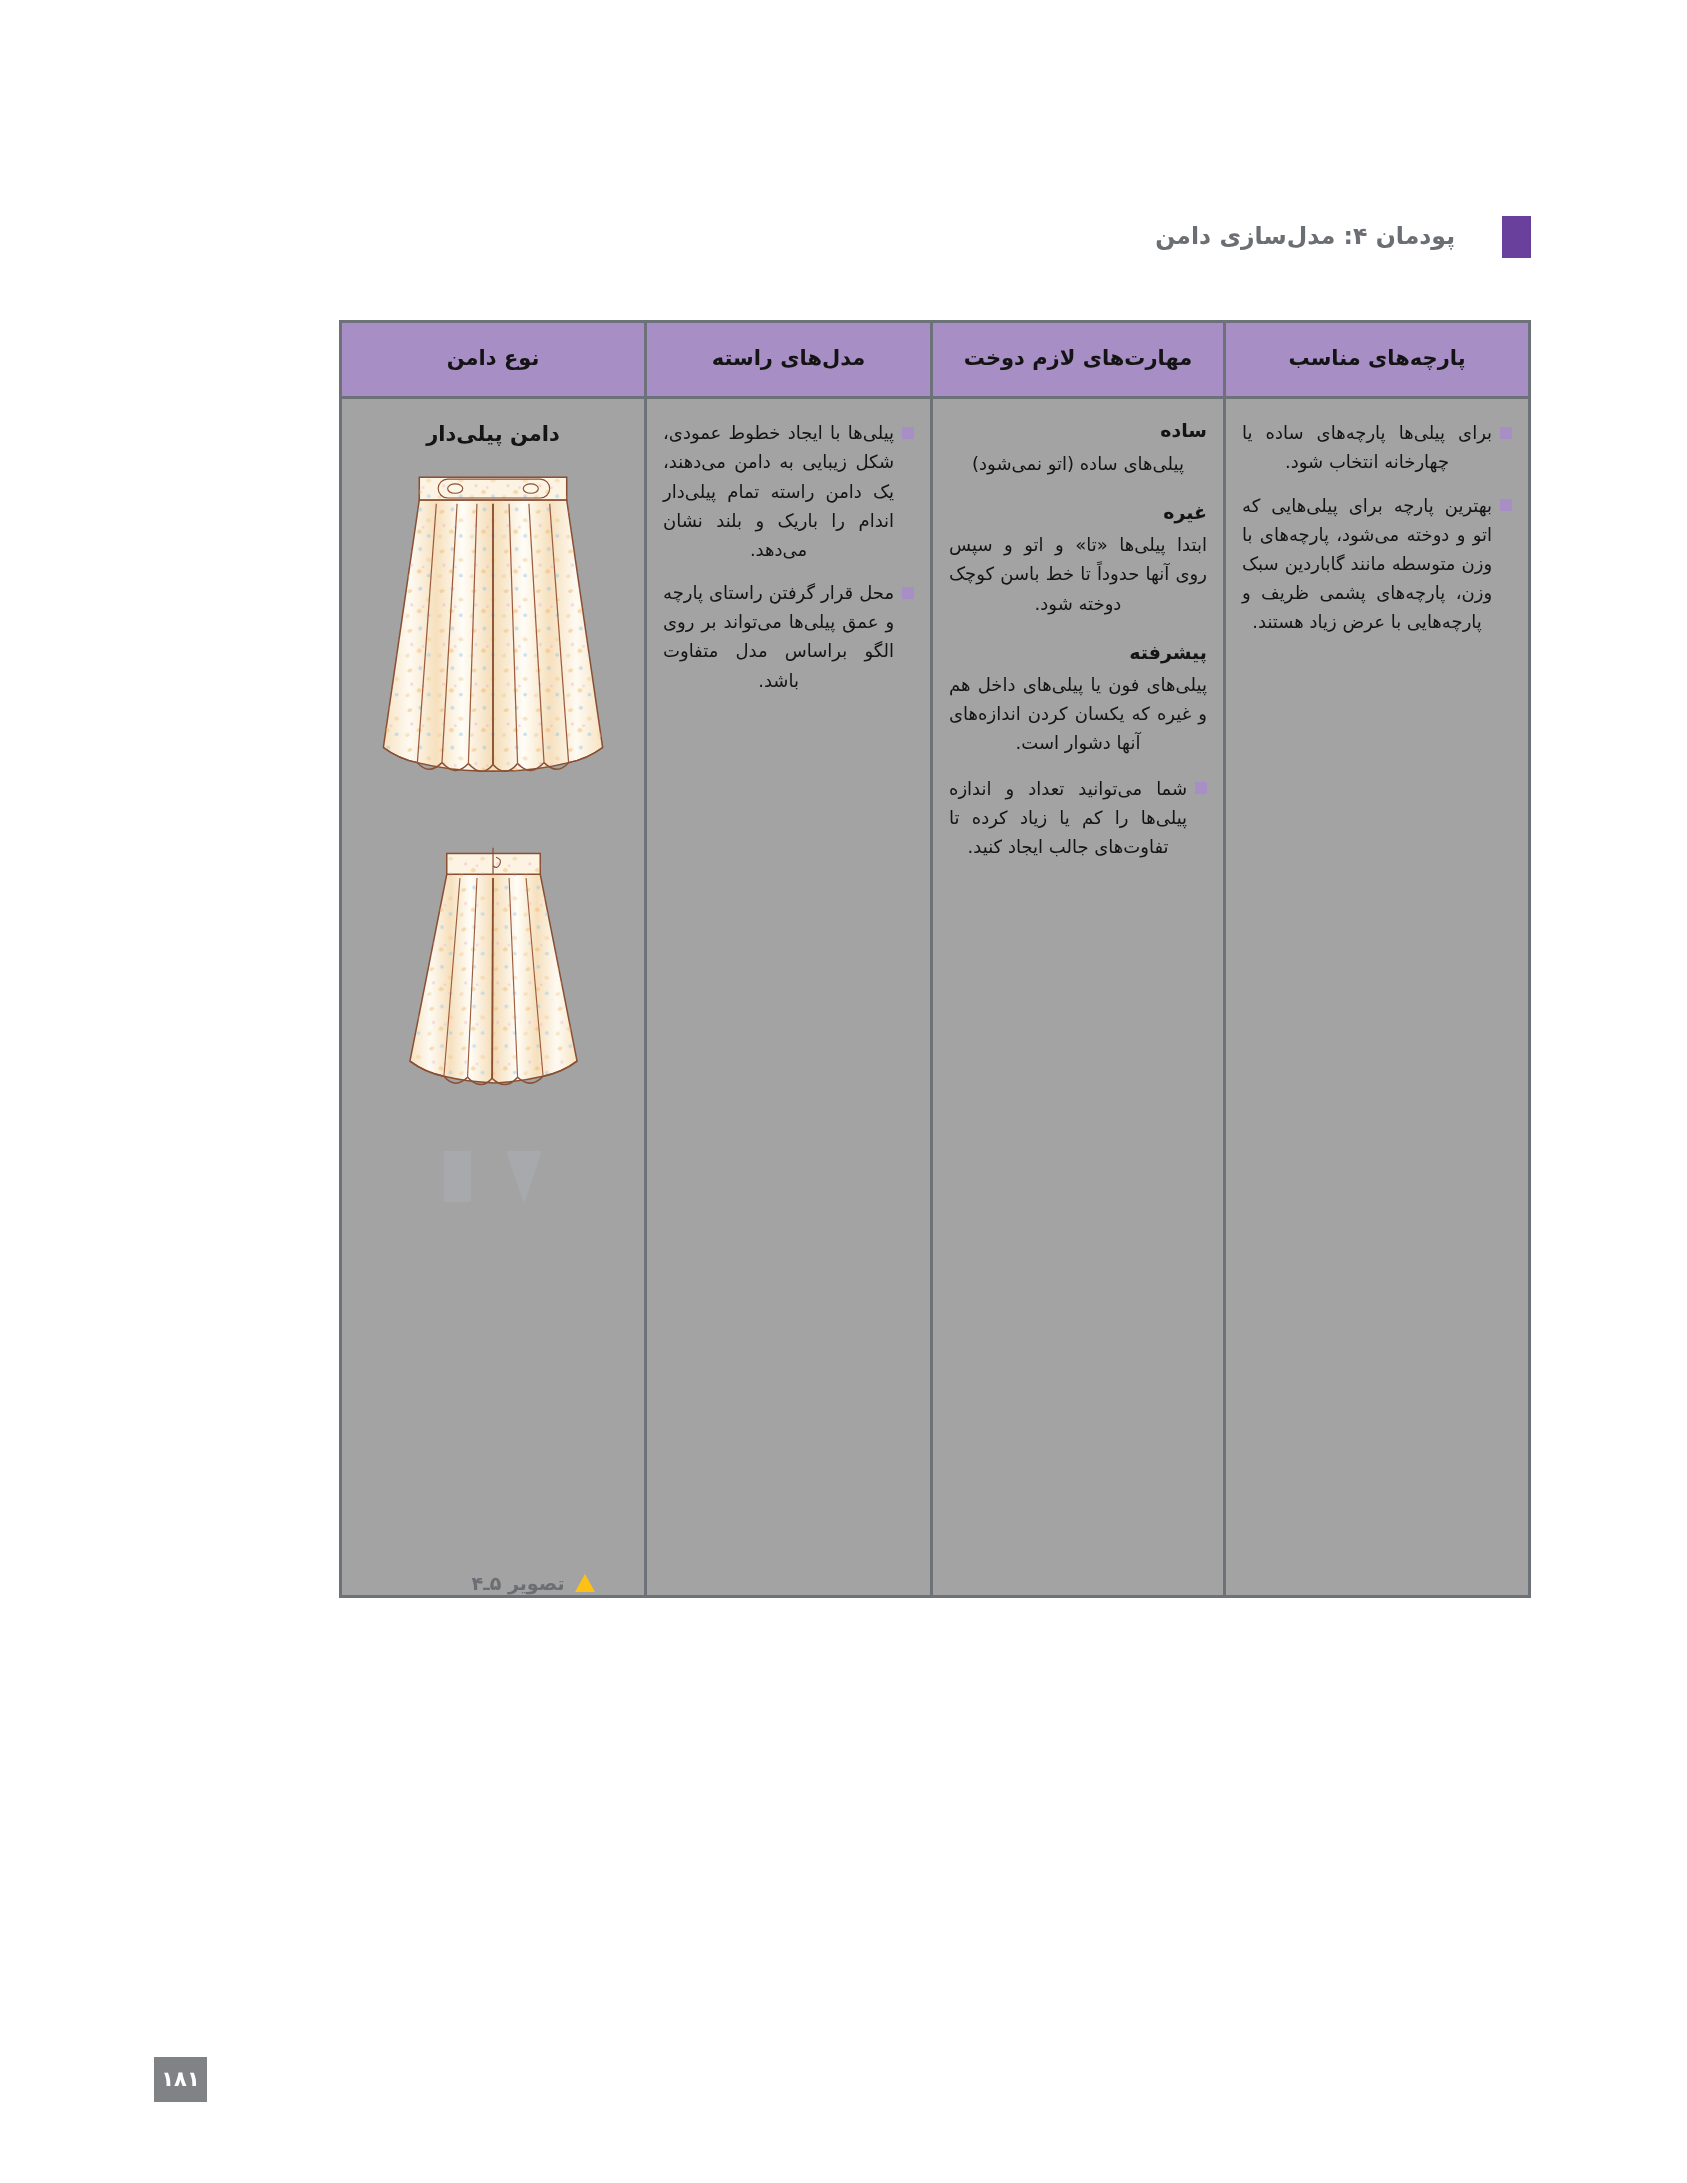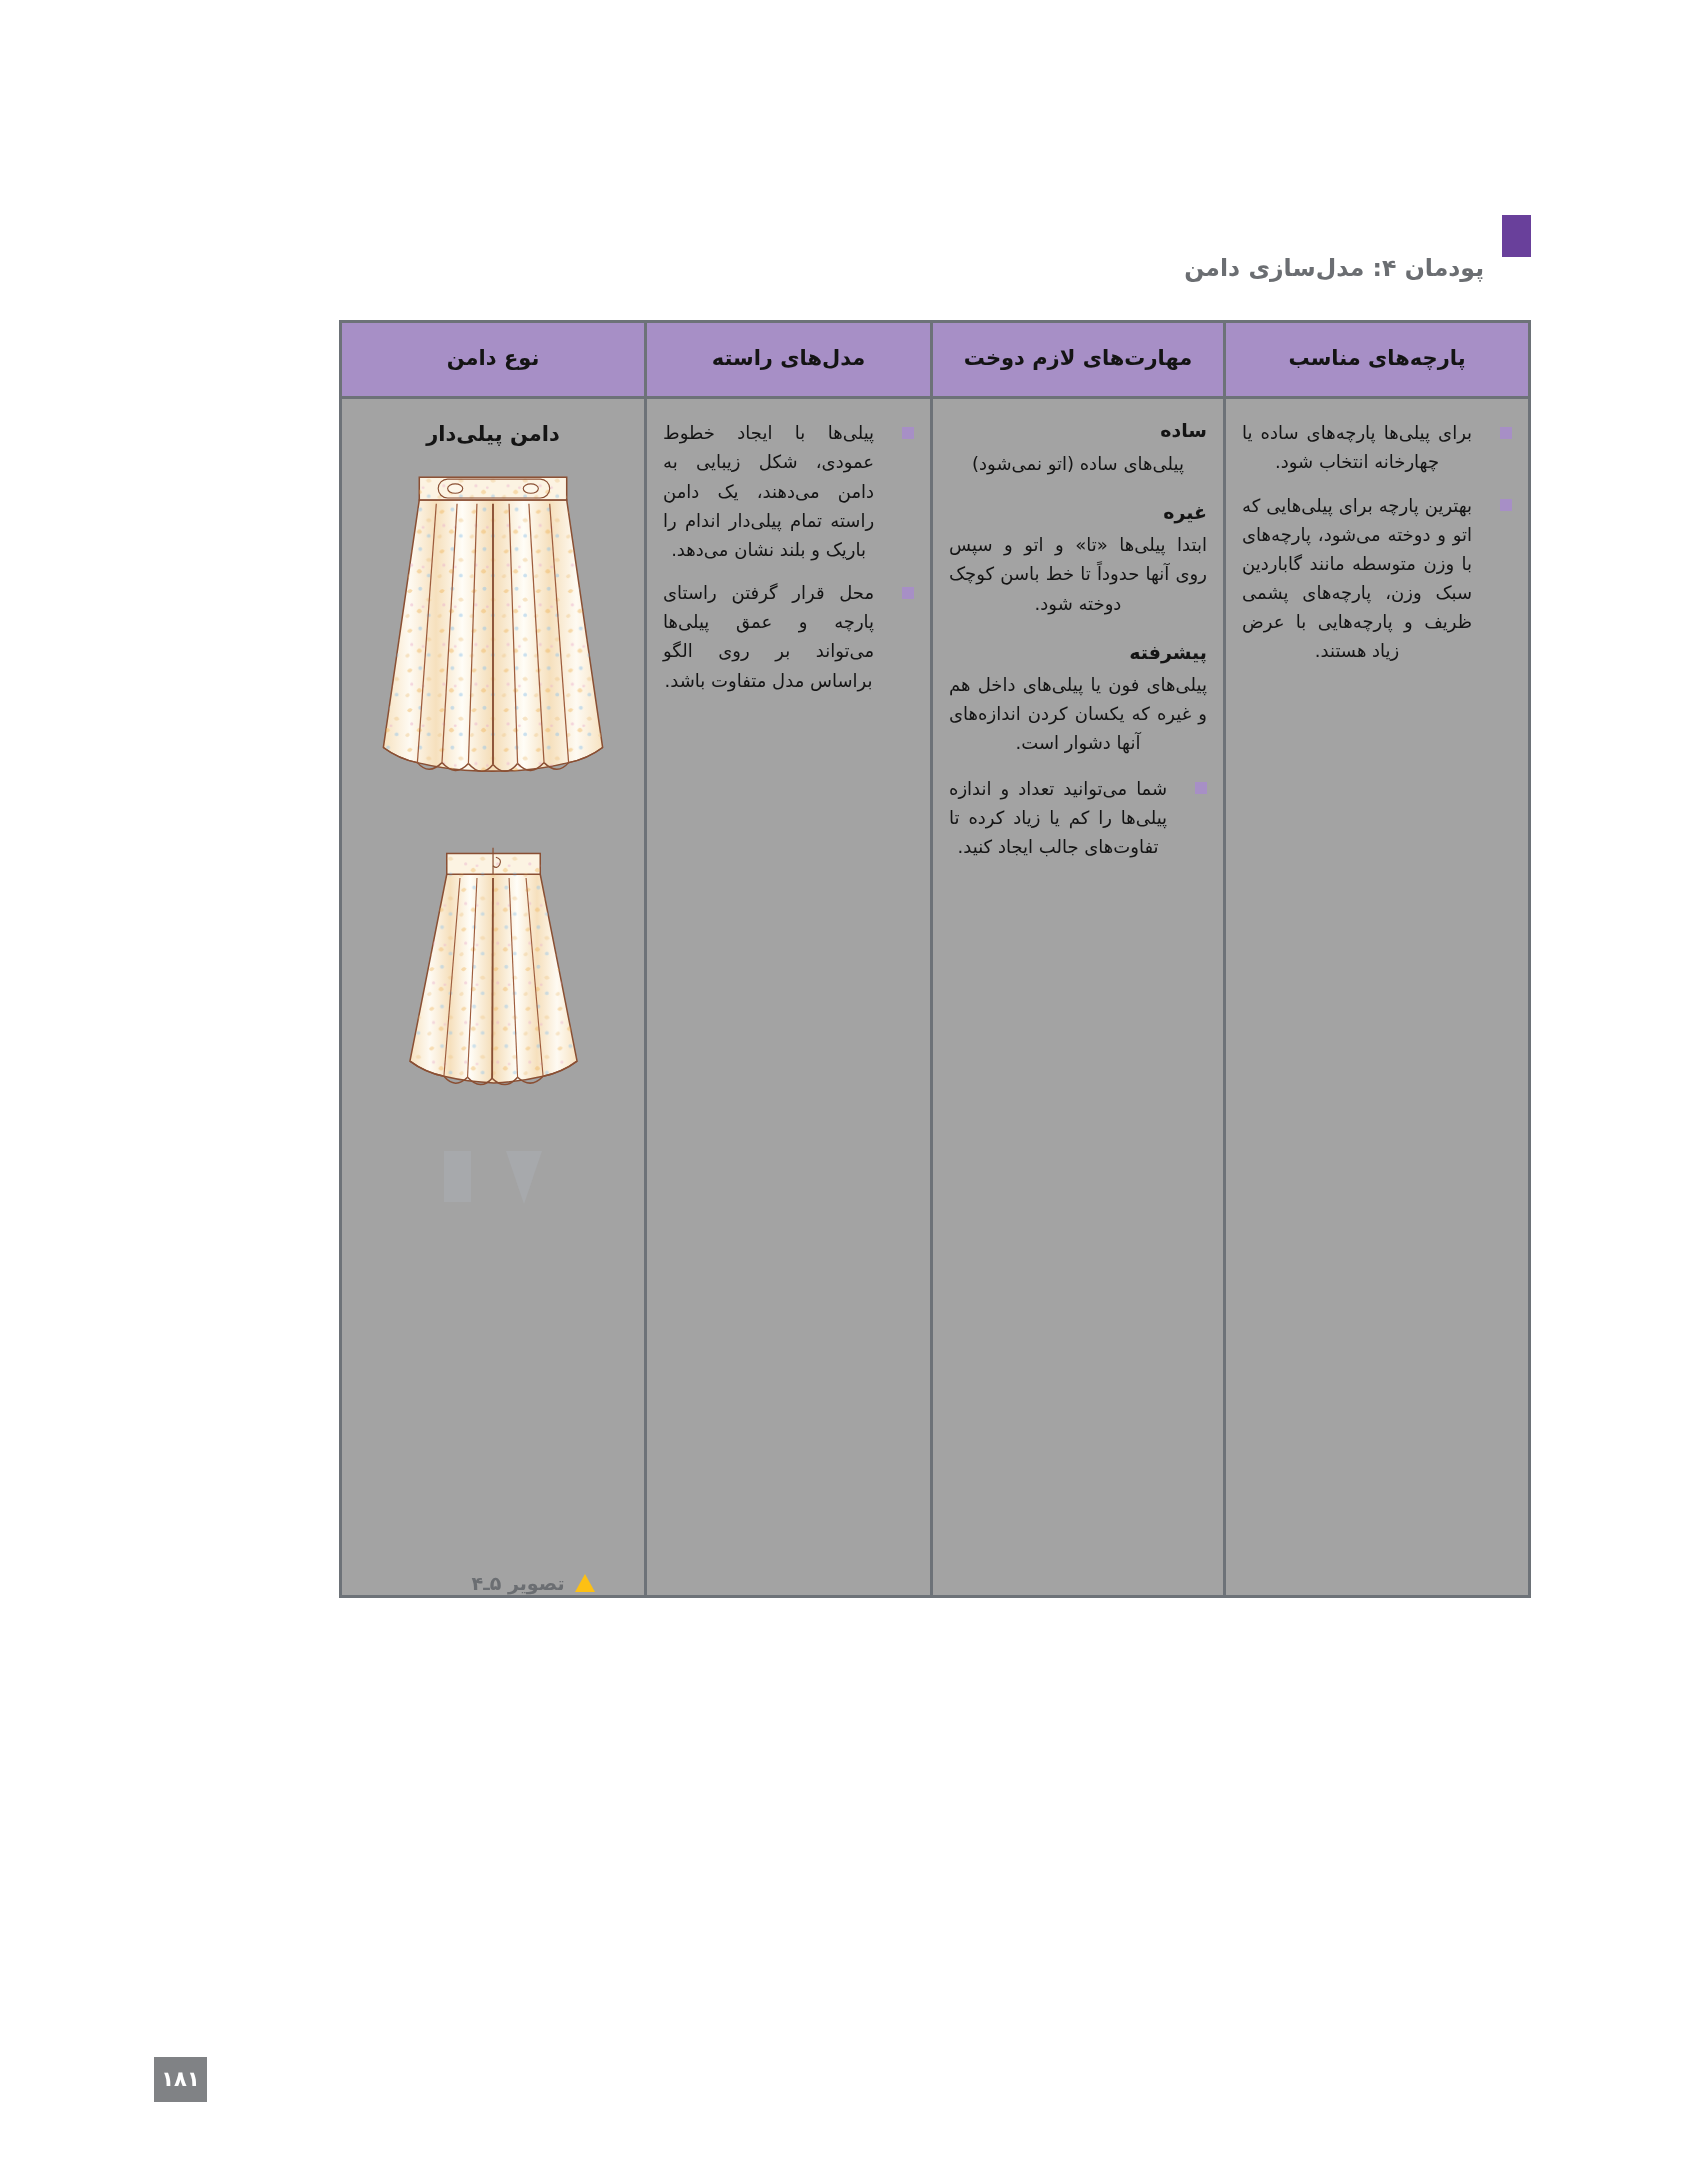--- a/index.html
+++ b/index.html
@@ -18,21 +18,22 @@
   }
 
   
   .page-header {
     position: absolute;
     top: 215px;
     right: 156px;
     left: 156px;
     height: 43px;
     display: flex;
-    flex-direction: column;
+    flex-direction: row;
+    align-items: center;
     justify-content: flex-start;
   }
   .header-mark {
     width: 29px;
     height: 42px;
     background: #69409B;
     flex: 0 0 auto;
   }
   .header-title {
     margin-right: 47px;
@@ -80,21 +81,20 @@
     height: 1196px;
     box-sizing: border-box;
   }
 
   
   .bullet-row {
     display: flex;
     flex-direction: row;
     align-items: flex-start;
     margin-bottom: 14px;
-    gap: 20px;
   }
   .bullet-mark {
     width: 12.3px;
     height: 12.3px;
     background: #a78fc6;
     flex: 0 0 auto;
     margin-top: 8.5px;
     margin-left: 7.6px;
   }
   .bullet-text {

